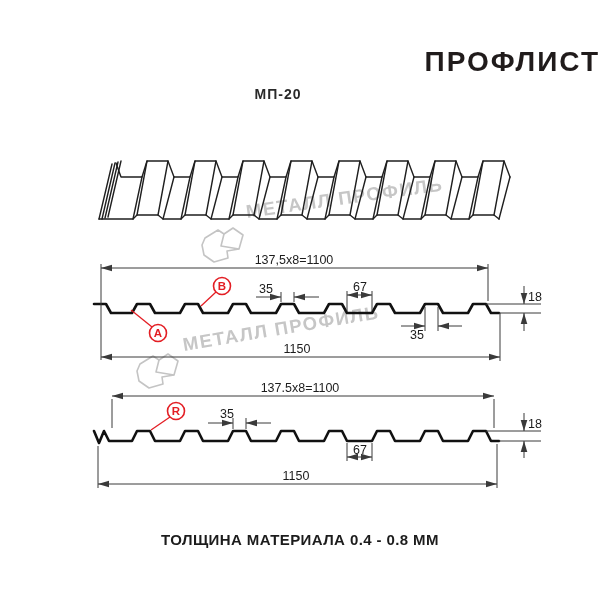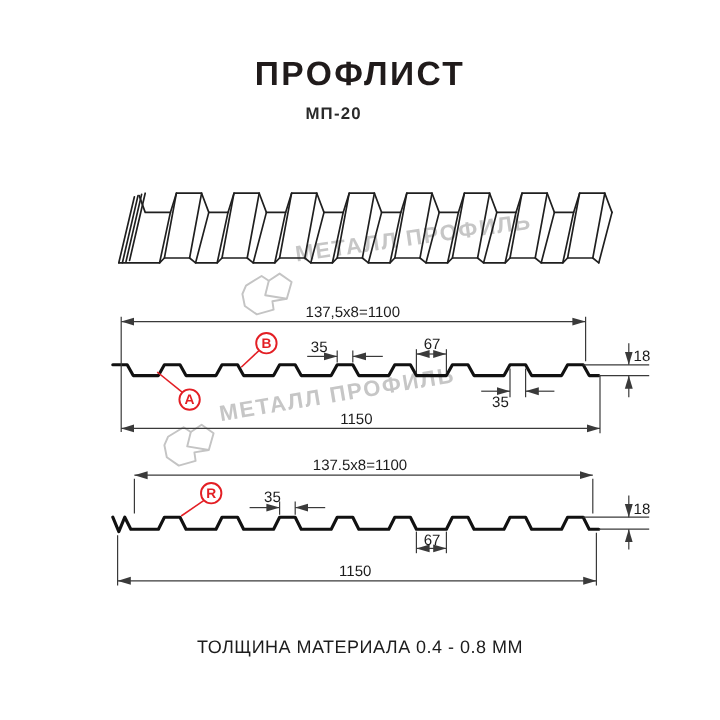--- a/index.html
+++ b/index.html
@@ -1,23 +1,23 @@
 <!DOCTYPE html>
 <html><head>
 <meta charset="utf-8">
 <style>
   html,body{margin:0;padding:0;background:#fff;}
   #page{position:relative;width:600px;height:600px;background:#ffffff;overflow:hidden;
         font-family:"Liberation Sans",sans-serif;}
-  .title{position:absolute;top:46px;left:0;width:600px;text-align:center;
+  .title{position:absolute;top:46px;left:0;width:600px;text-align:right;
          font-size:28px;font-weight:bold;letter-spacing:2px;color:#201b1b;}
   .subtitle{position:absolute;top:86px;left:0;width:556px;text-align:center;
          font-size:14px;font-weight:600;letter-spacing:1px;color:#2a2a2a;}
   .footer{position:absolute;top:531px;left:0;width:600px;text-align:center;
-         font-size:15px;font-weight:400;letter-spacing:.4px;color:#1c1c1c;}
+         font-size:15px;font-weight:700;letter-spacing:.4px;color:#1c1c1c;}
   svg{position:absolute;left:0;top:0;}
   .sheet3d{stroke:#1f1f1f;stroke-width:1.4;fill:none;stroke-linejoin:round;stroke-linecap:round;}
   .profile{stroke:#111;stroke-width:2.6;fill:none;stroke-linejoin:round;stroke-linecap:round;}
   .dim{stroke:#3a3a3a;stroke-width:1;fill:none;}
   .dim-text{font-family:"Liberation Sans",sans-serif;font-size:12.5px;fill:#1c1c1c;}
   .red{stroke:#e31e24;fill:none;}
   .red-letter{font-family:"Liberation Sans",sans-serif;font-size:11.5px;font-weight:bold;
               fill:#e31e24;text-anchor:middle;}
   .wm-text{font-family:"Liberation Sans",sans-serif;font-size:18.5px;font-weight:bold;
            letter-spacing:1.5px;fill:#c6c6c6;}

